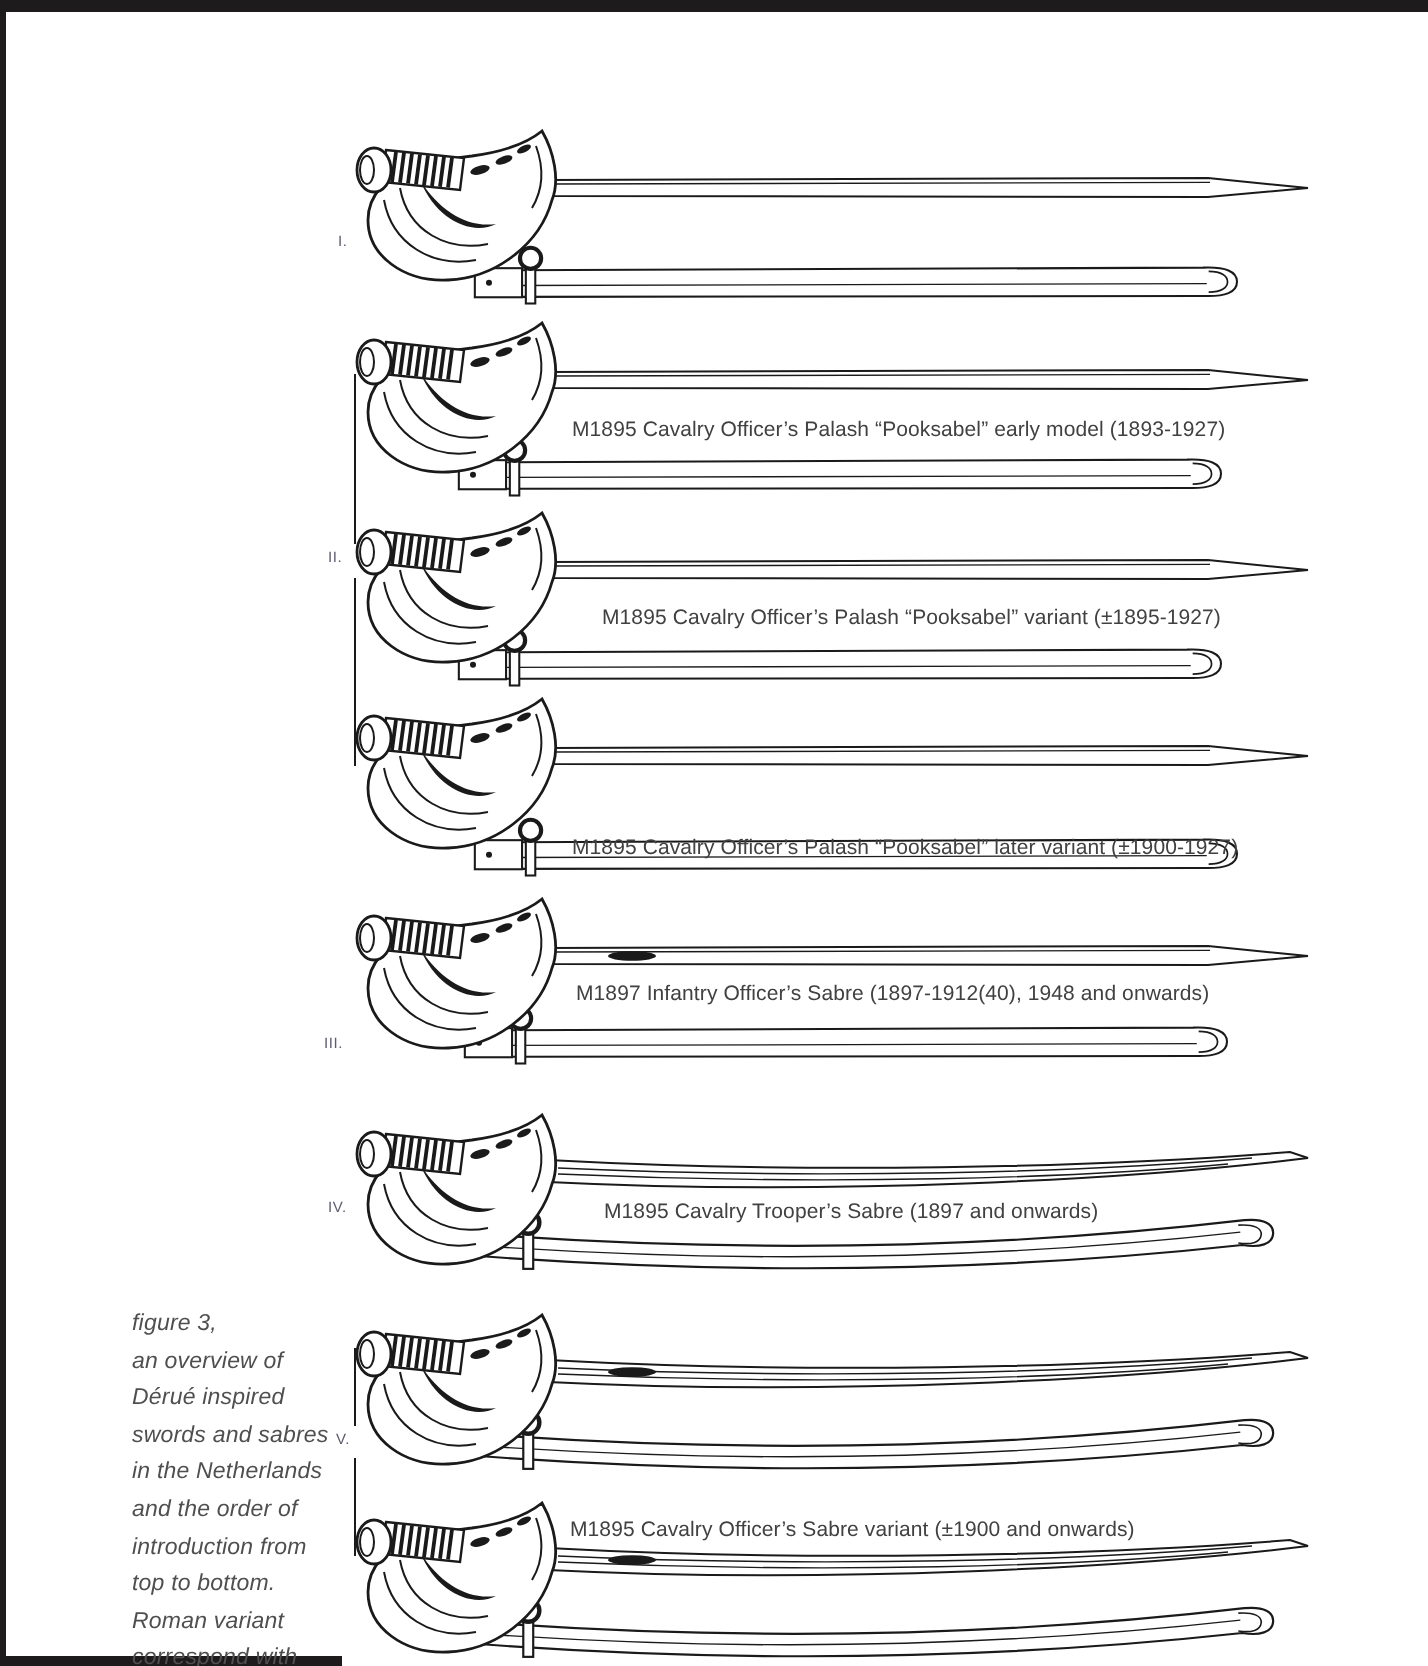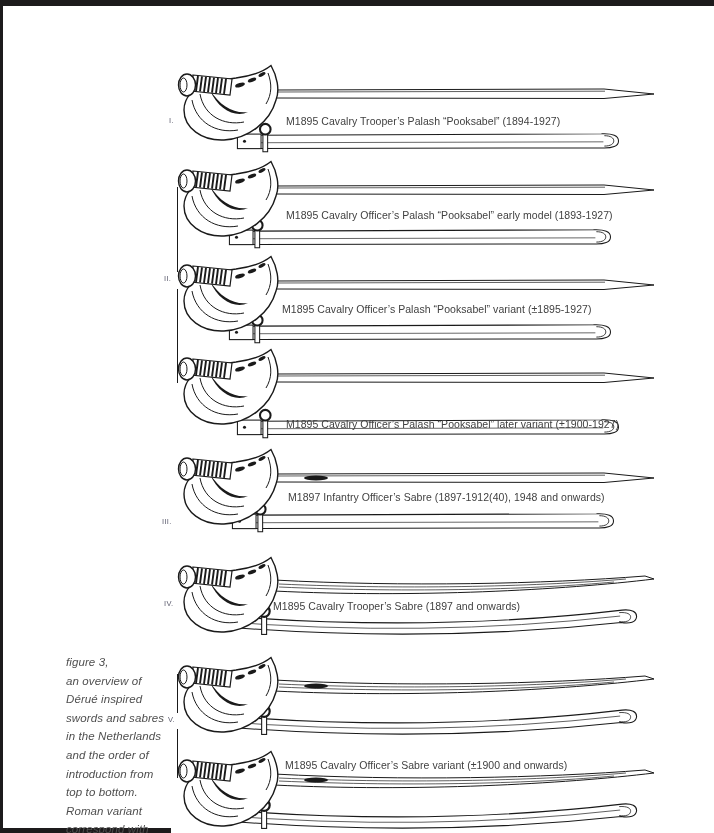--- a/index.html
+++ b/index.html
@@ -165,26 +165,25 @@
 
   <div class="row" style="top:742px">
     <svg class="row-svg" width="482" height="112" viewBox="0 0 482 112">
       <use href="#sym-scab-curved" x="34" y="55" width="432" height="42"></use>
       <use href="#sym-blade-sabre" x="98" y="27" width="382" height="24"></use>
       <ellipse cx="140" cy="38" rx="12" ry="2.4" fill="#1a1a1a"></ellipse>
       <use href="#sym-hilt" x="0" y="8" width="112" height="80"></use>
     </svg>
   </div>
 
-  <div class="sword-label" style="left:286px;top:115px">M1895 Cavalry Trooper’s Palash “Pooksabel” (1894-1927)</div>
   <div class="sword-label" style="left:286px;top:209px">M1895 Cavalry Officer’s Palash “Pooksabel” early model (1893-1927)</div>
-  <div class="sword-label" style="left:282px;top:303px">M1895 Cavalry Officer’s Palash “Pooksabel” variant (±1895-1927)</div>
+  <div class="sword-label" style="left:301px;top:303px">M1895 Cavalry Officer’s Palash “Pooksabel” variant (±1895-1927)</div>
   <div class="sword-label" style="left:286px;top:418px">M1895 Cavalry Officer’s Palash “Pooksabel” later variant (±1900-1927)</div>
   <div class="sword-label" style="left:288px;top:491px">M1897 Infantry Officer’s Sabre (1897-1912(40), 1948 and onwards)</div>
-  <div class="sword-label" style="left:273px;top:600px">M1895 Cavalry Trooper’s Sabre (1897 and onwards)</div>
+  <div class="sword-label" style="left:302px;top:600px">M1895 Cavalry Trooper’s Sabre (1897 and onwards)</div>
   <div class="sword-label" style="left:285px;top:759px">M1895 Cavalry Officer’s Sabre variant (±1900 and onwards)</div>
 
   <span class="numeral" style="left:169px;top:116px">I.</span>
   <span class="numeral" style="left:164px;top:274px">II.</span>
   <span class="numeral" style="left:162px;top:517px">III.</span>
   <span class="numeral" style="left:164px;top:599px">IV.</span>
   <span class="numeral" style="left:168px;top:715px">V.</span>
 
   <div class="bracket" style="top:187px;height:85px"></div>
   <div class="bracket" style="top:289px;height:94px"></div>

